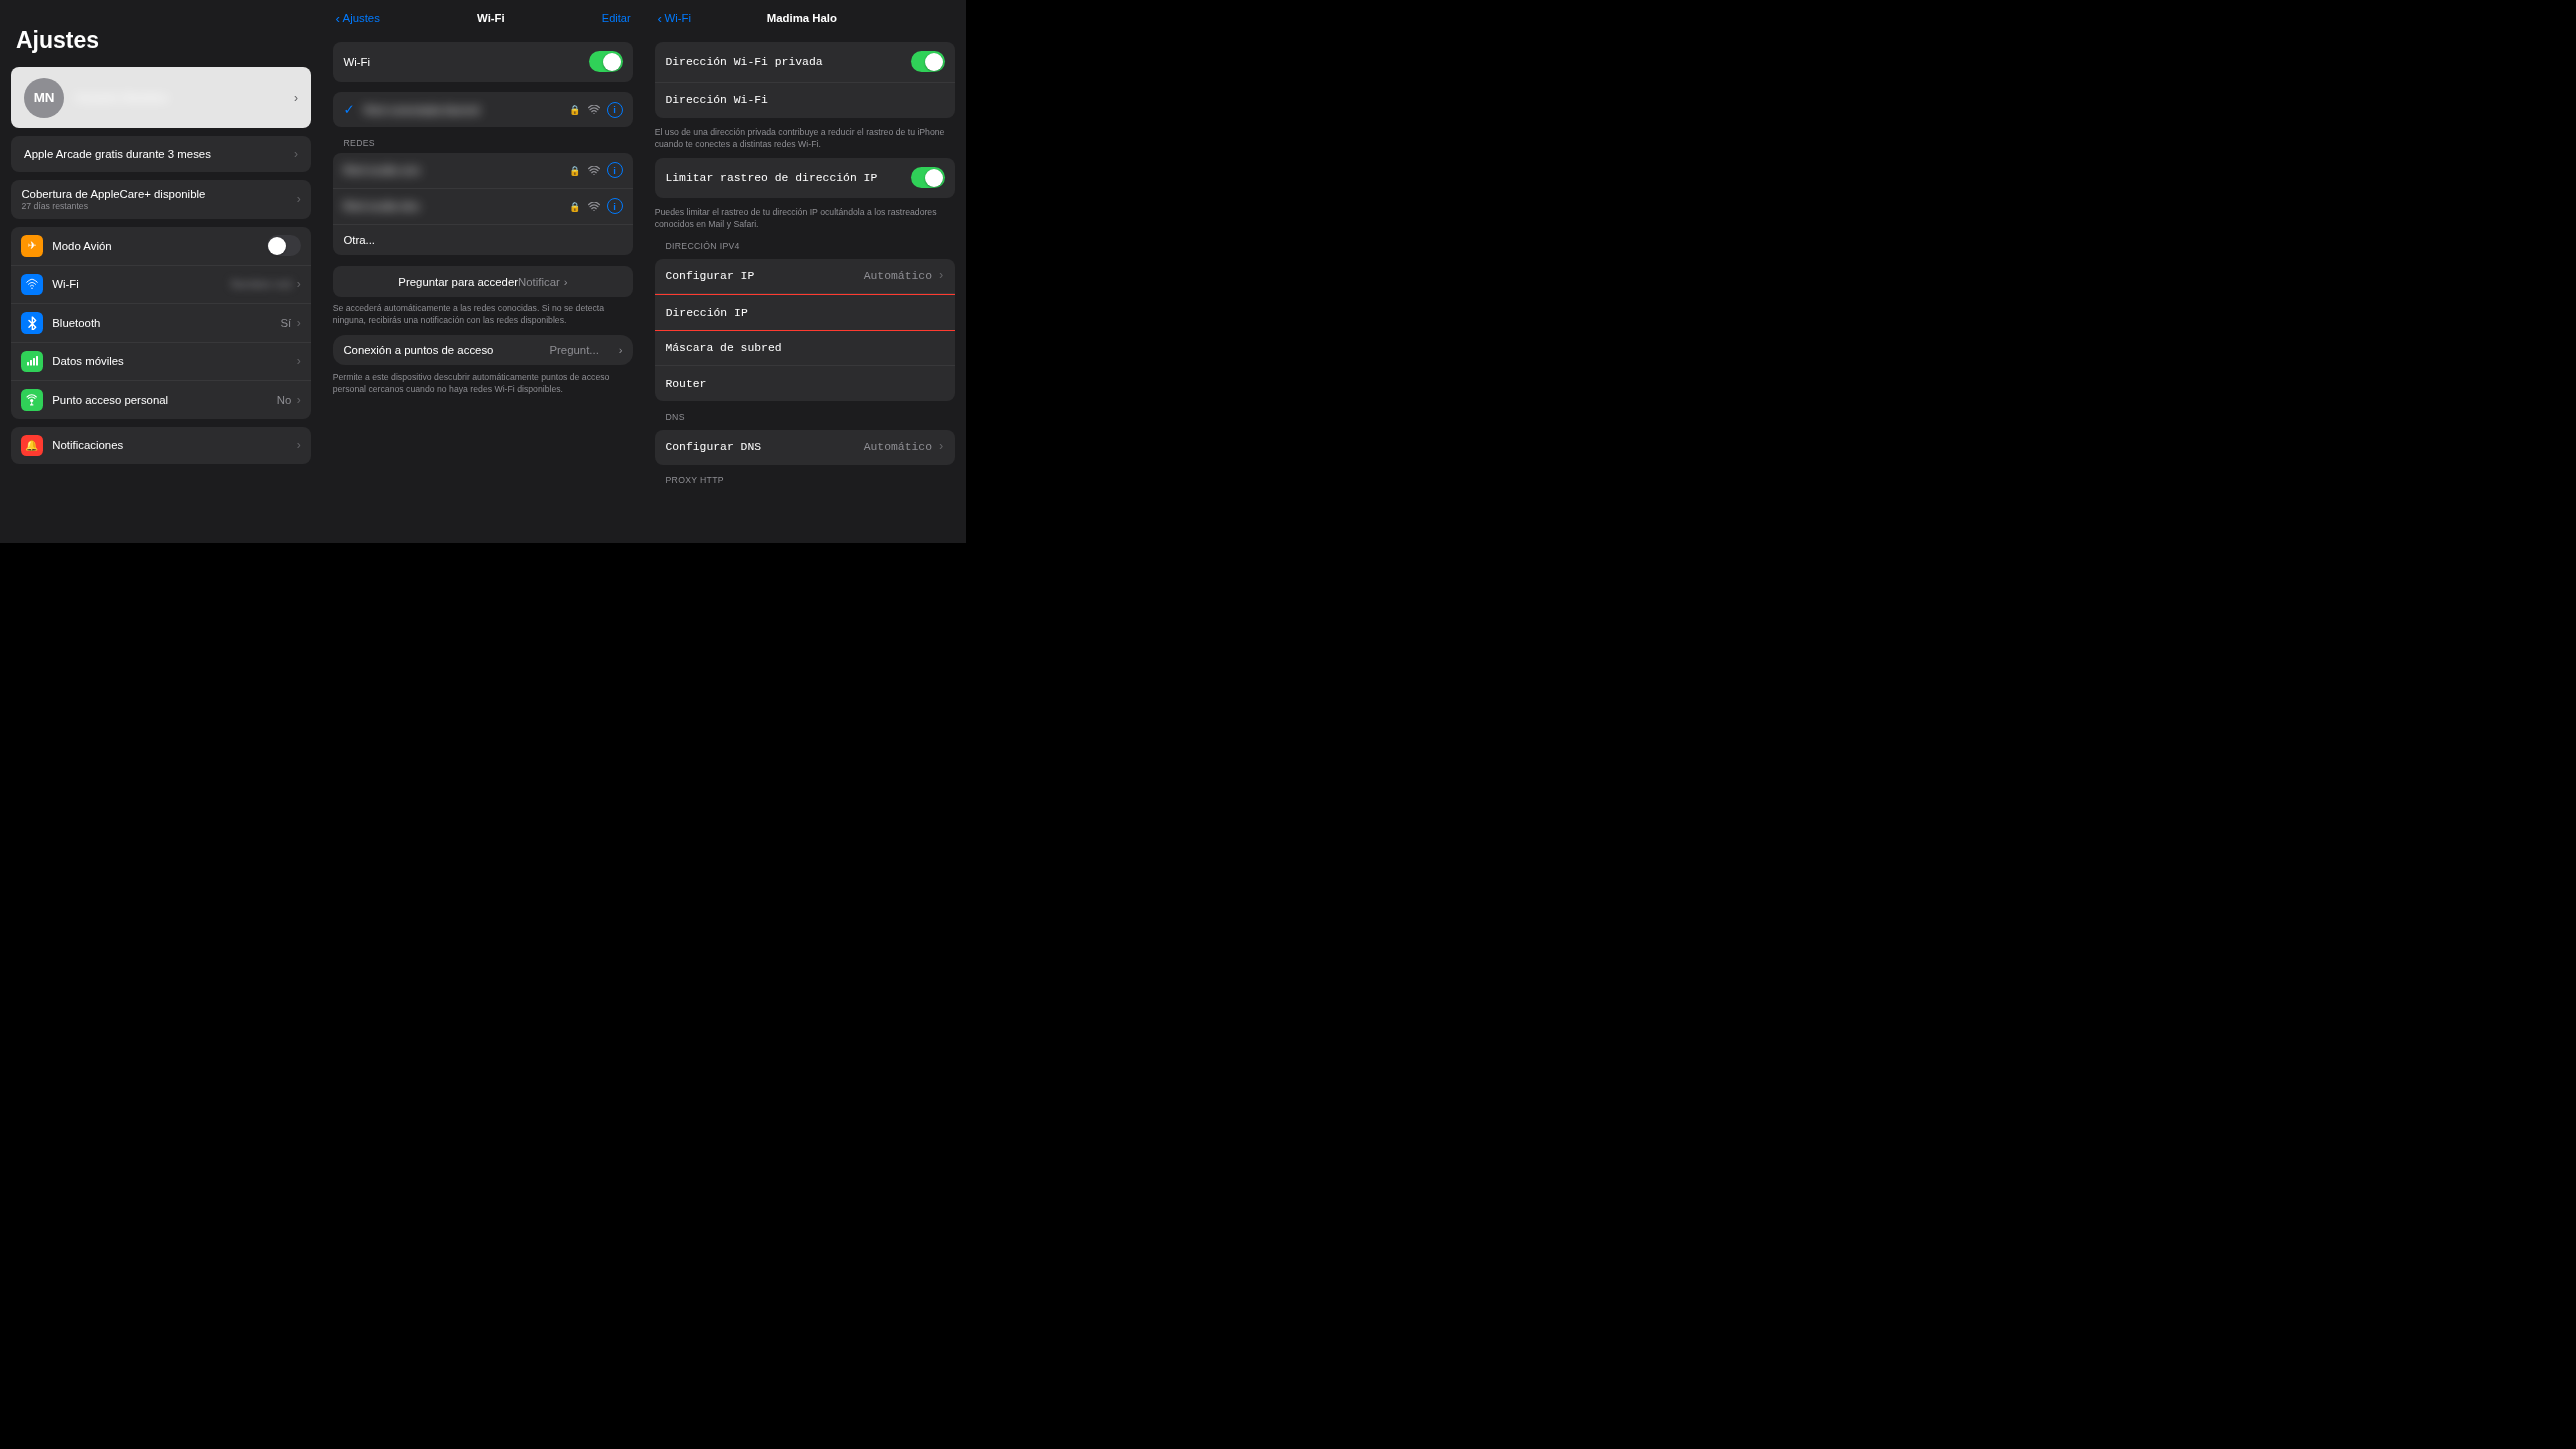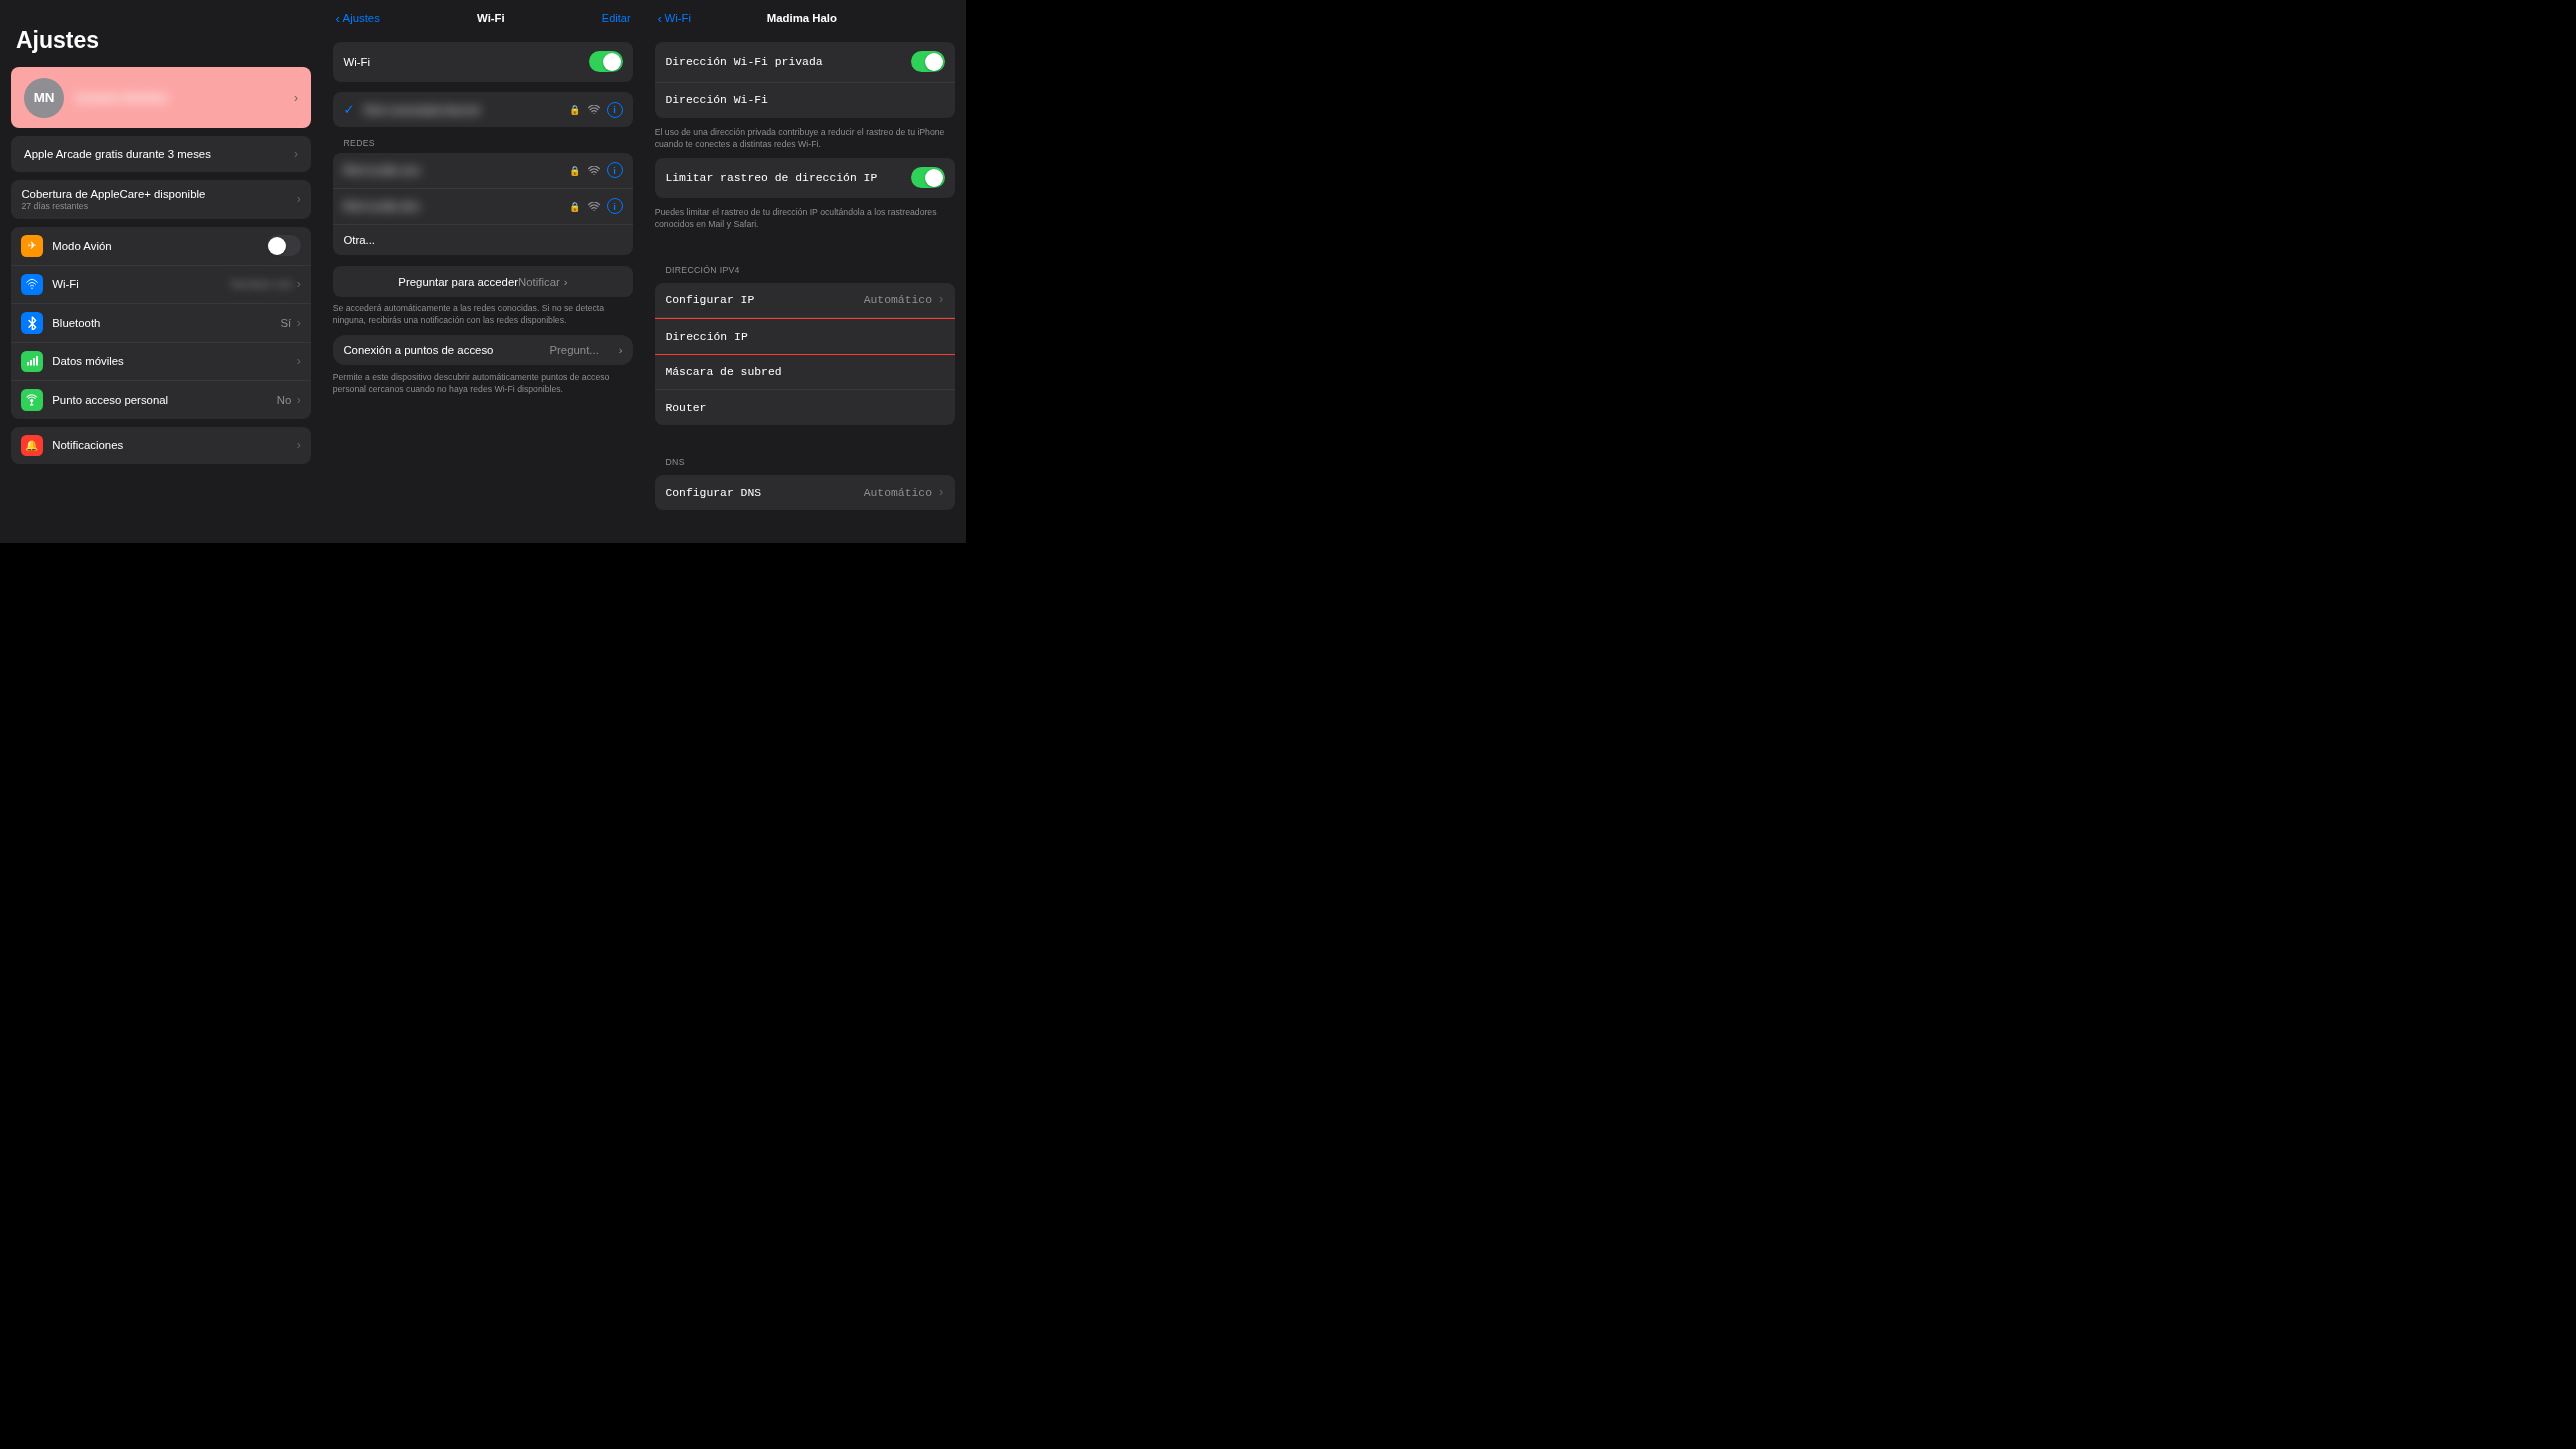--- a/index.html
+++ b/index.html
@@ -23,21 +23,21 @@
     }
 
     .panel-left-title {
       font-size: 23px;
       font-weight: 700;
       color: #fff;
       padding: 10.7px 16px 13.4px 16px;
     }
 
     .profile-section {
-      background: #fca5a5;
+      background: #e5e5e5;
       border-radius: 8px;
       margin: 0 10.7px 8px 10.7px;
       padding: 10.7px 13.4px;
       display: flex;
       align-items: center;
       justify-content: space-between;
       cursor: pointer;
     }
 
     .profile-left {
@@ -453,21 +453,20 @@
       justify-content: flex-end;
       padding: 1.3px;
     }
 
     .detail-section-label {
       font-size: 8.7px;
       color: #8e8e93;
       text-transform: uppercase;
       letter-spacing: 0.3px;
       padding: 8px 10.7px 2.7px 21.5px;
-      margin-top: 24px;
     }
 
     .detail-desc {
       font-size: 8.7px;
       color: #8e8e93;
       padding: 5.4px 10.7px 2.7px 10.7px;
       line-height: 1.4;
     }
 
     .detail-row-value-text {

